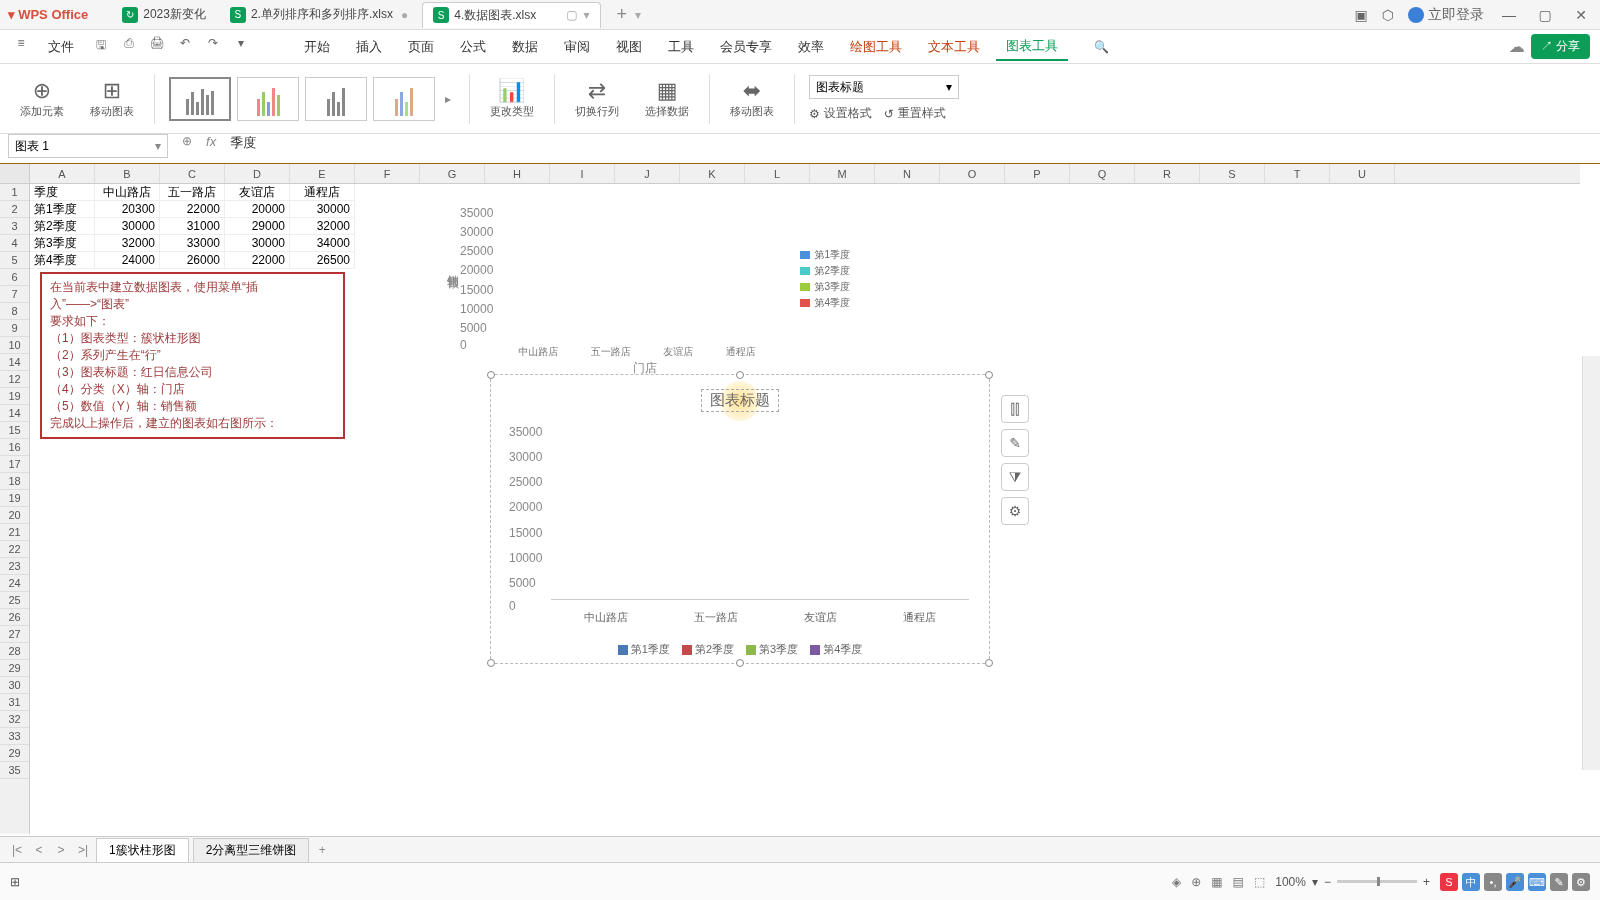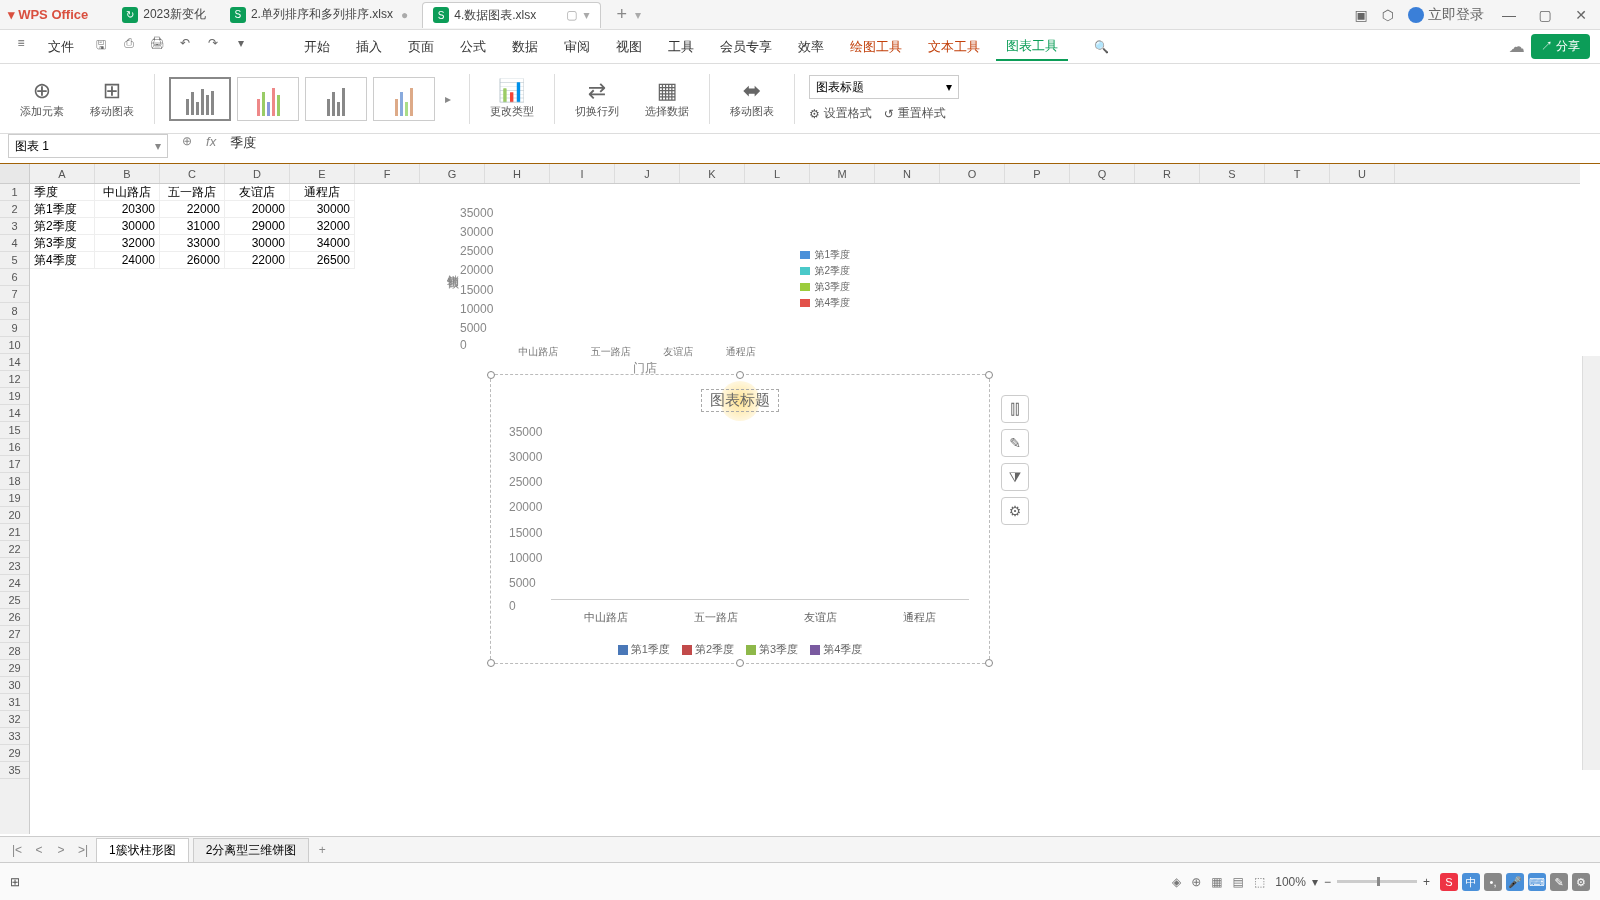--- a/index.html
+++ b/index.html
@@ -344,20 +344,31 @@
       </div>
     <div class="row">
         <div class="cell txt">第4季度</div>
         <div class="cell">24000</div>
         <div class="cell">26000</div>
         <div class="cell">22000</div>
         <div class="cell">26500</div>
       </div>
   </div>
 
+  <div class="instr-box">
+    <div>在当前表中建立数据图表，使用菜单“插</div>
+    <div>入”——&gt;“图表”</div>
+    <div>要求如下：</div>
+    <div>（1）图表类型：簇状柱形图</div>
+    <div>（2）系列产生在“行”</div>
+    <div>（3）图表标题：红日信息公司</div>
+    <div>（4）分类（X）轴：门店</div>
+    <div>（5）数值（Y）轴：销售额</div>
+    <div>完成以上操作后，建立的图表如右图所示：</div>
+  </div>
 
   <div class="chart-upper">
 
     <div style="position:absolute;top:20px;left:20px;bottom:40px;width:40px">
       <div class="axis-lbl" style="top:0">35000</div>
       <div class="axis-lbl" style="top:14%">30000</div>
       <div class="axis-lbl" style="top:28%">25000</div>
       <div class="axis-lbl" style="top:42%">20000</div>
       <div class="axis-lbl" style="top:57%">15000</div>
       <div class="axis-lbl" style="top:71%">10000</div>

